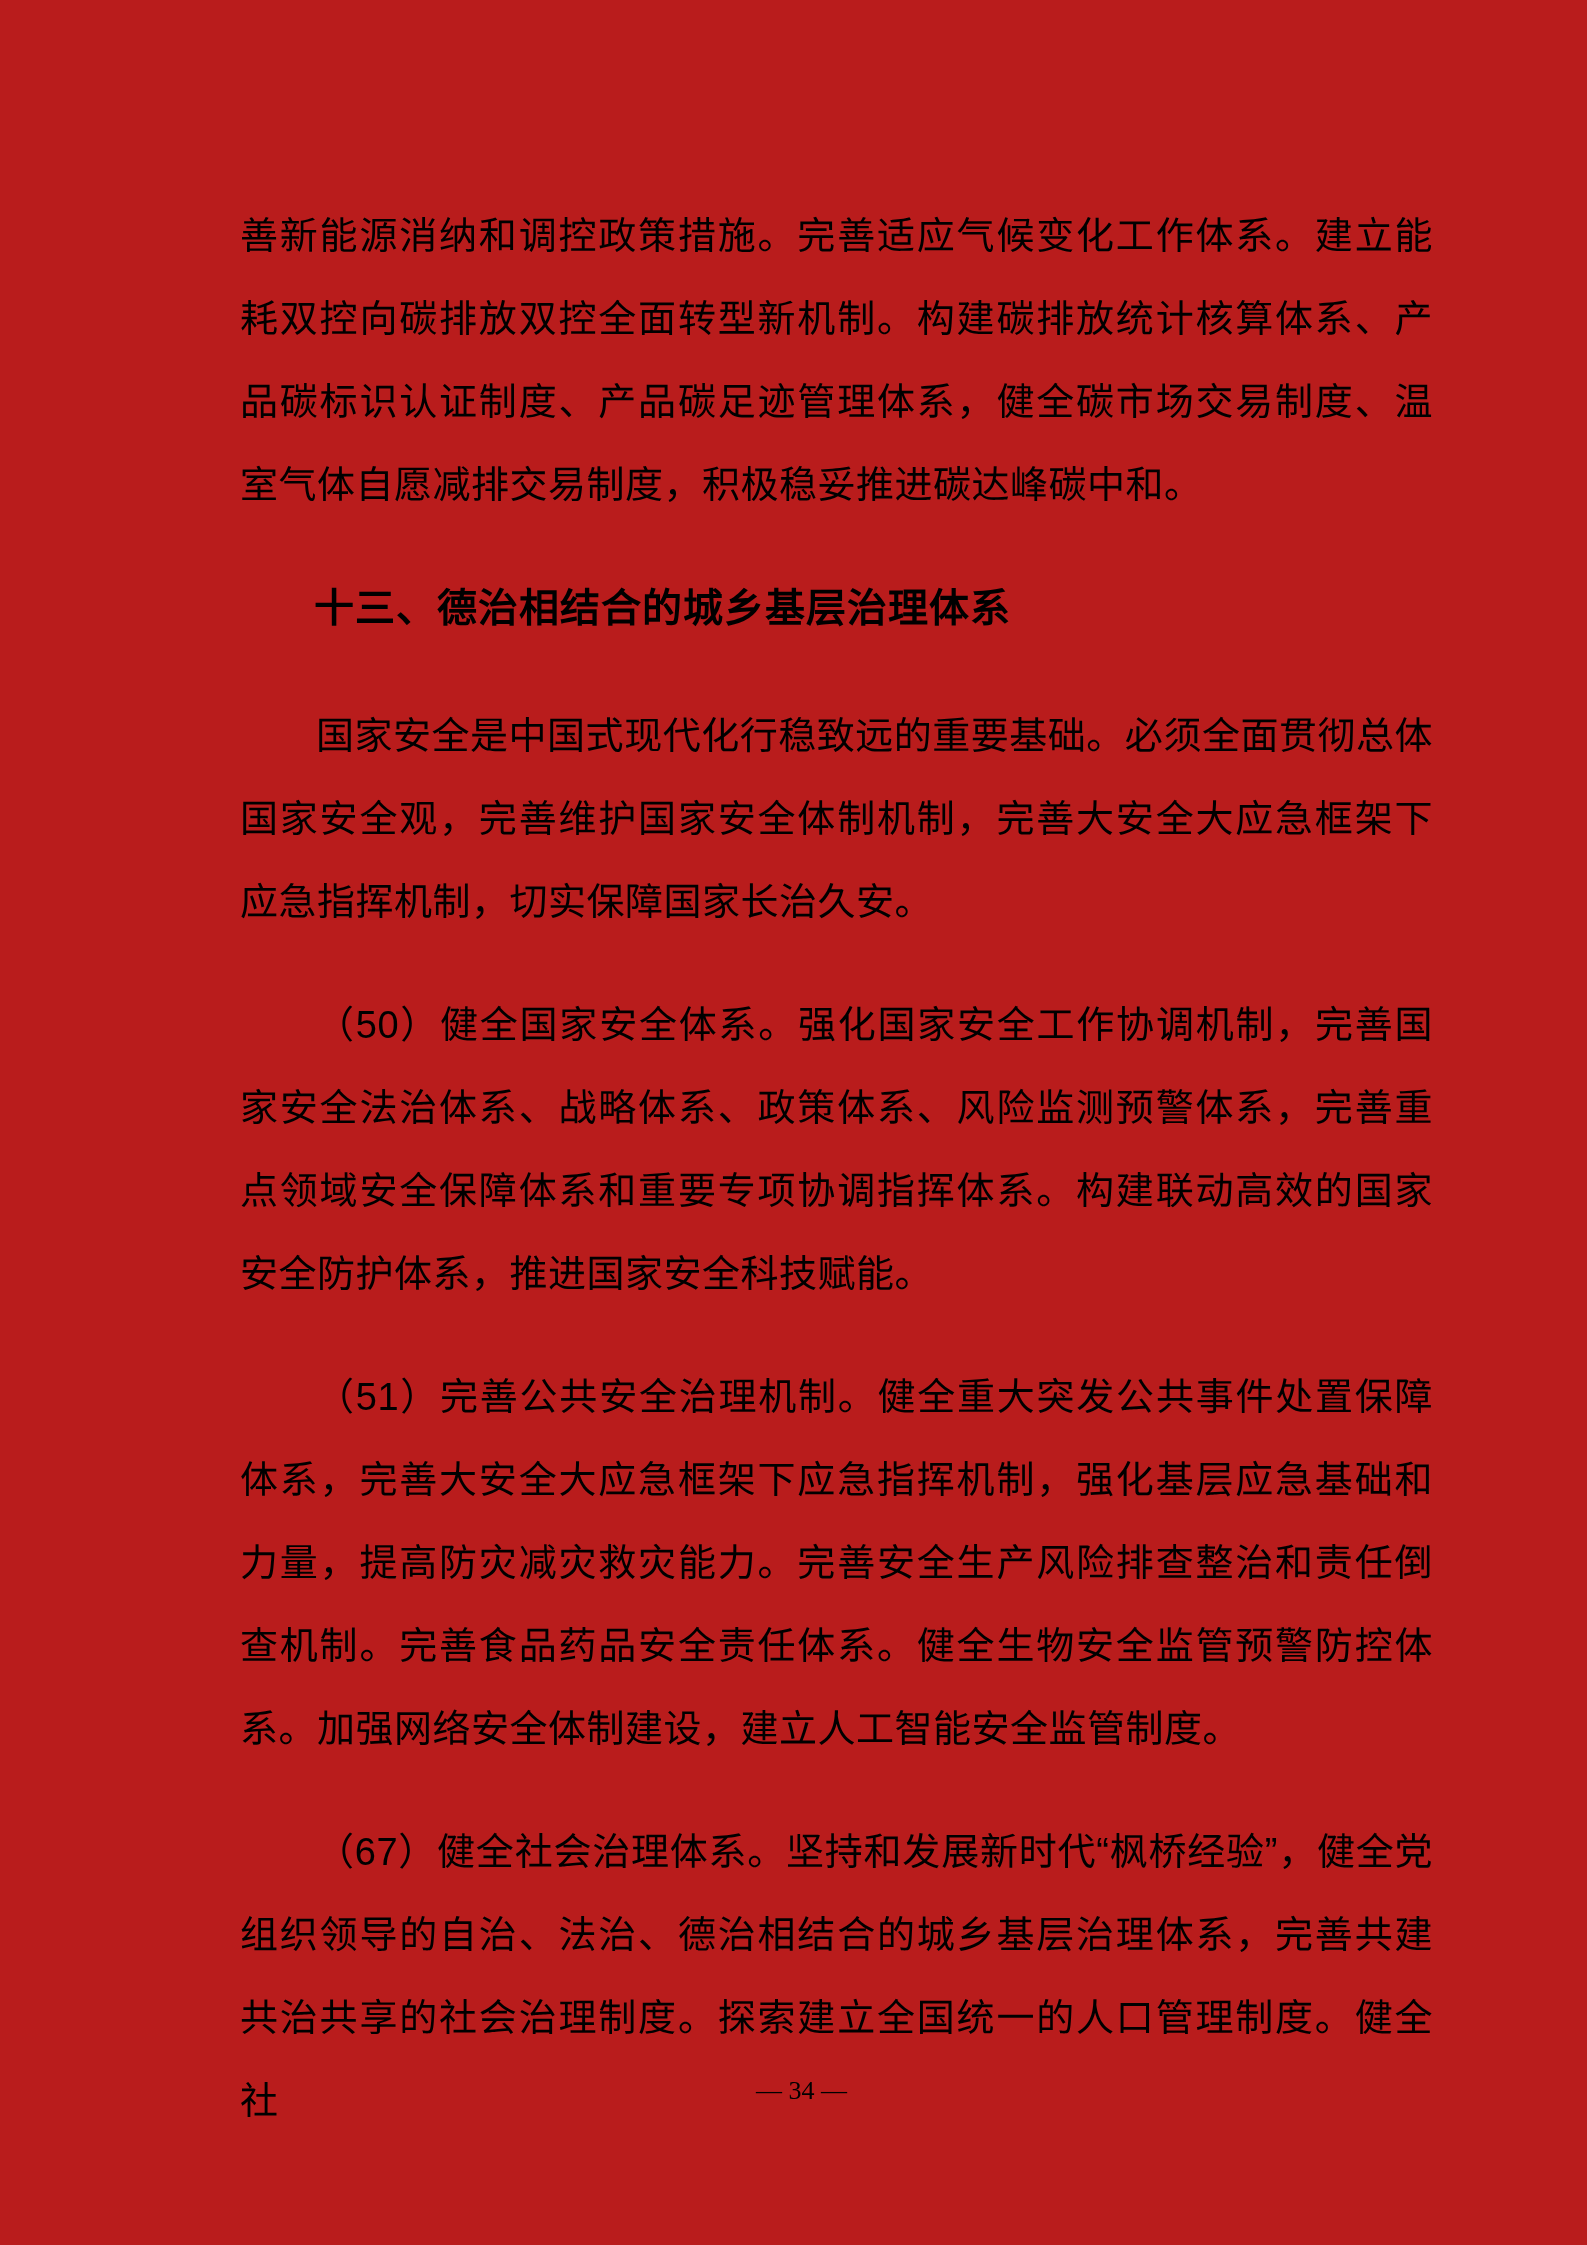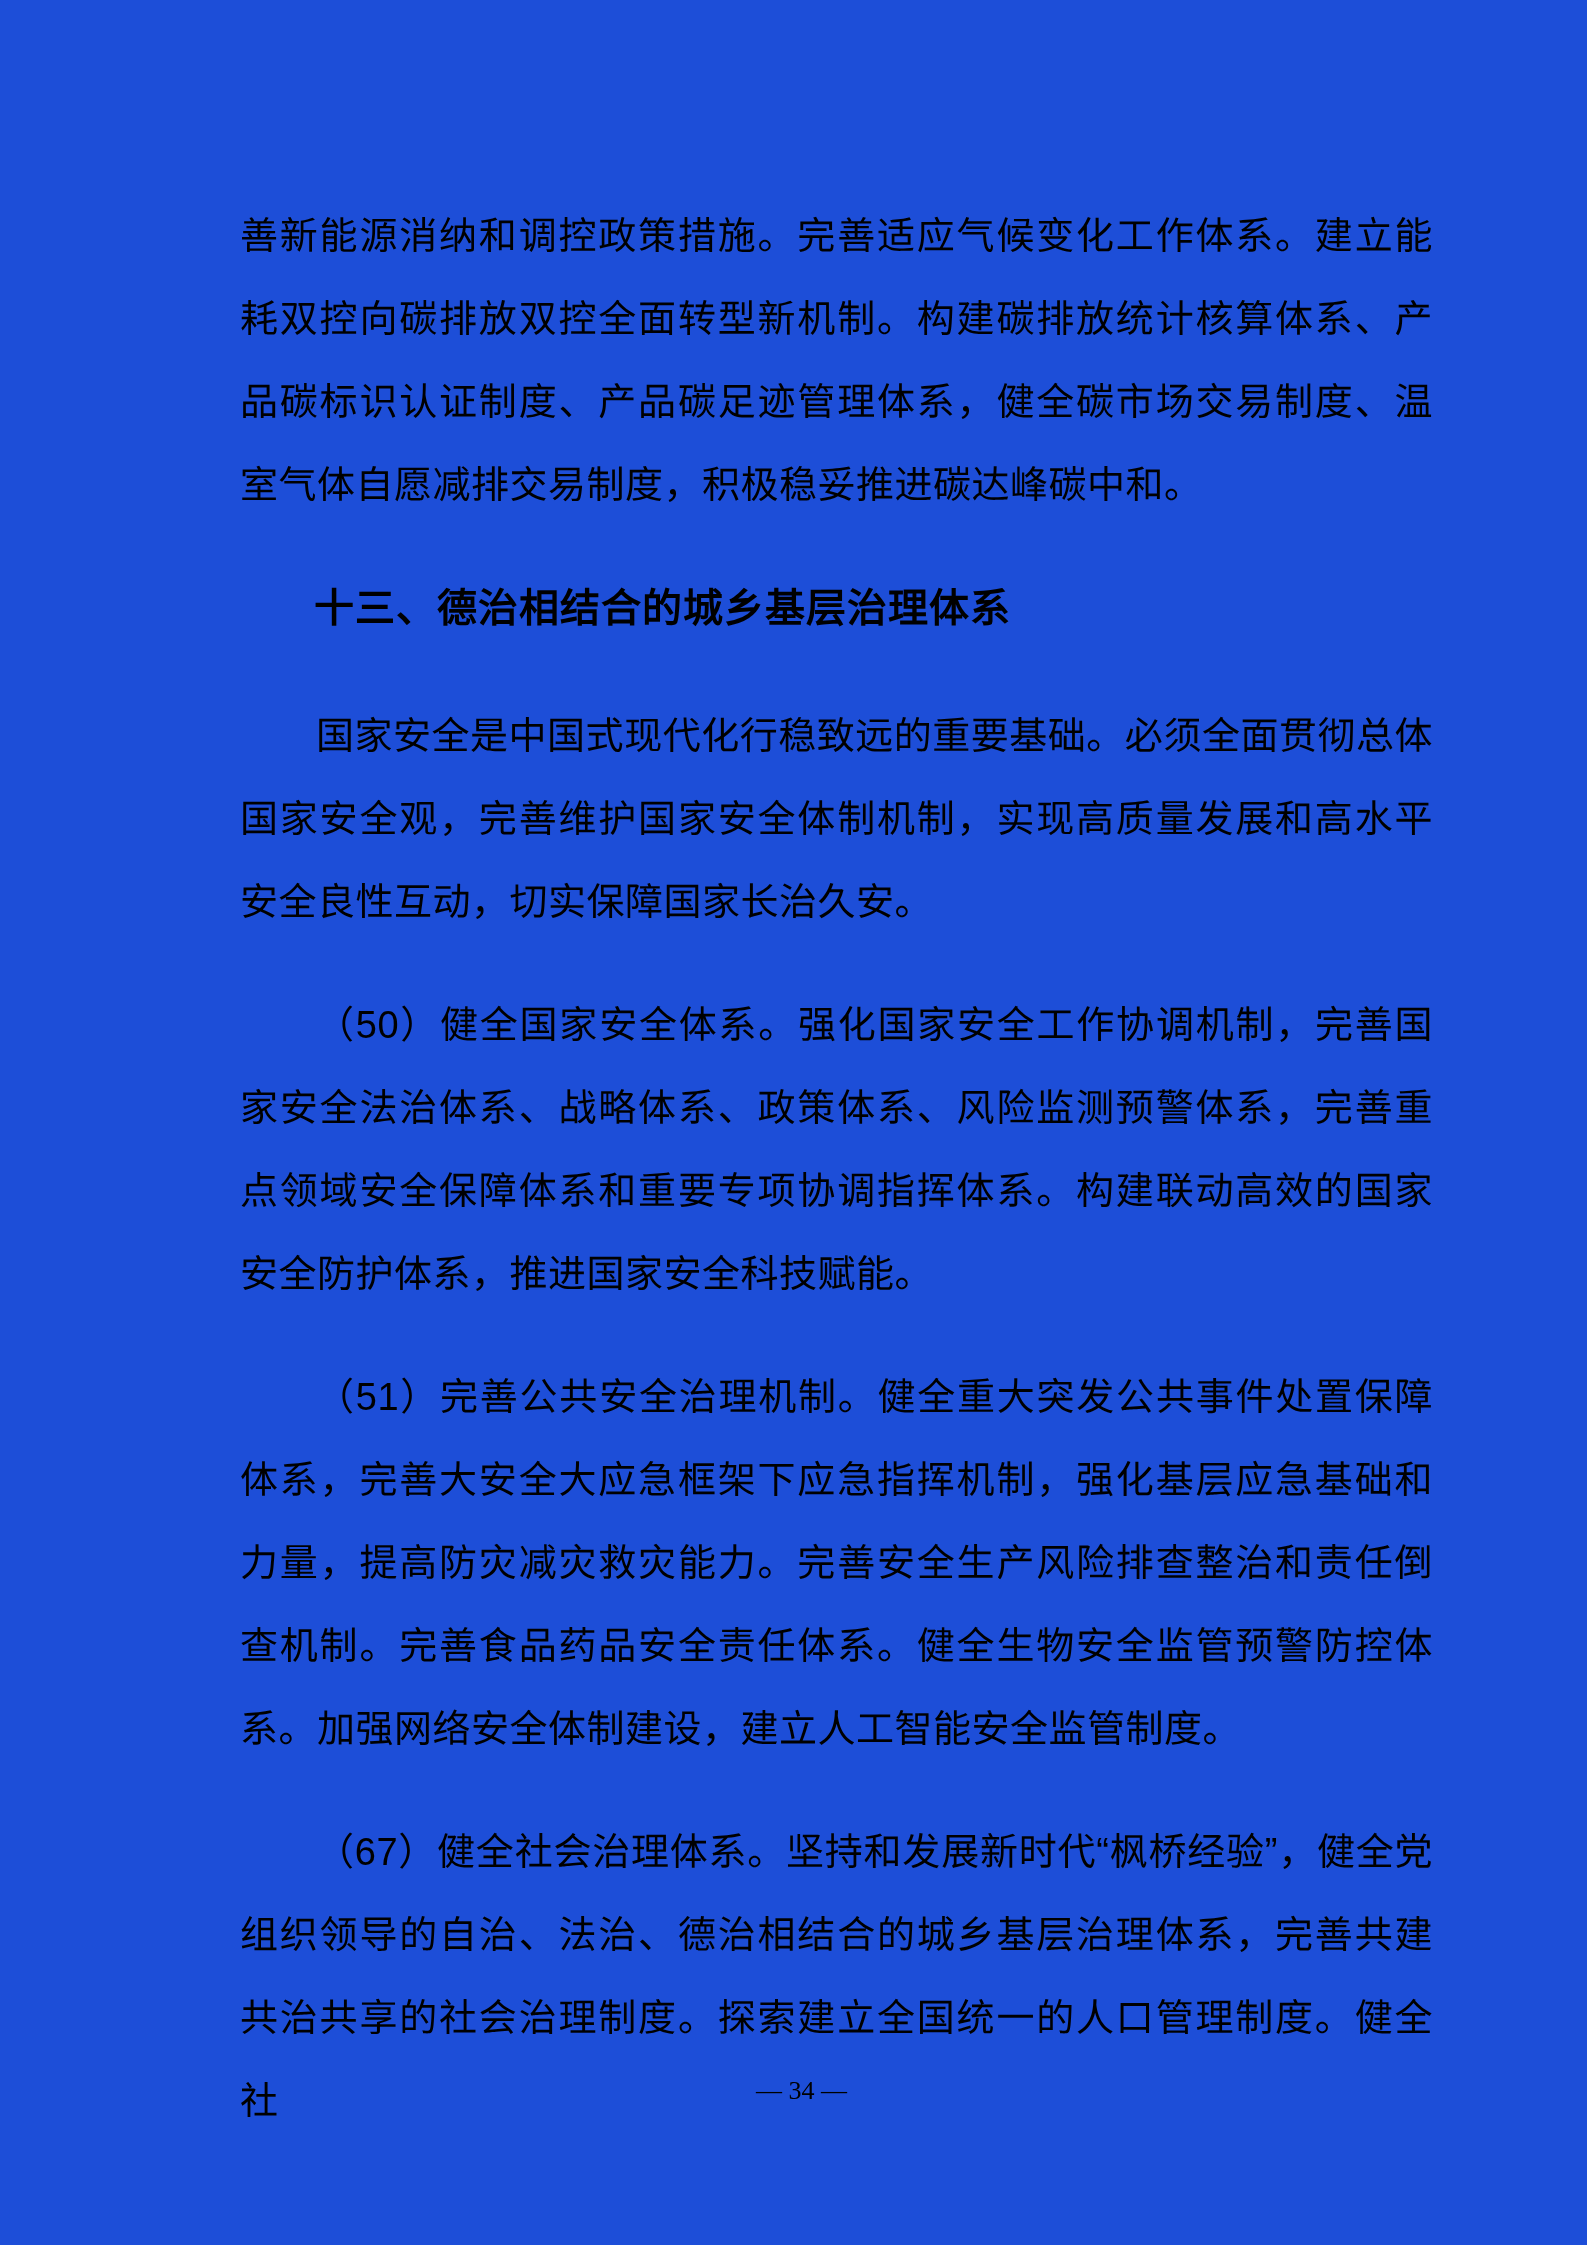--- a/index.html
+++ b/index.html
@@ -4,21 +4,21 @@
 <style>
   html, body {
     margin: 0;
     padding: 0;
     background: #ffffff;
   }
   .page {
     position: relative;
     width: 1587px;
     height: 2245px;
-    background: #1d4ed8;
+    background: #b91c1c;
     overflow: hidden;
     font-family: "Liberation Sans", sans-serif;
     color: #000000;
   }
   .content {
     position: absolute;
     left: 240px;
     top: 195px;
     width: 1193px;
   }
@@ -56,19 +56,19 @@
     padding-left: 16px;
   }
 </style>
 </head>
 <body>
 
 <div class="page">
   <div class="content">
     <p class="body-para">善新能源消纳和调控政策措施。完善适应气候变化工作体系。建立能耗双控向碳排放双控全面转型新机制。构建碳排放统计核算体系、产品碳标识认证制度、产品碳足迹管理体系，健全碳市场交易制度、温室气体自愿减排交易制度，积极稳妥推进碳达峰碳中和。</p>
     <h2 class="section-heading">十三、德治相结合的城乡基层治理体系</h2>
-    <p class="body-para indent">国家安全是中国式现代化行稳致远的重要基础。必须全面贯彻总体国家安全观，完善维护国家安全体制机制，实现高质量发展和高水平安全良性互动，切实保障国家长治久安。</p>
+    <p class="body-para indent">国家安全是中国式现代化行稳致远的重要基础。必须全面贯彻总体国家安全观，完善维护国家安全体制机制，完善大安全大应急框架下应急指挥机制，切实保障国家长治久安。</p>
     <p class="body-para indent">（50）健全国家安全体系。强化国家安全工作协调机制，完善国家安全法治体系、战略体系、政策体系、风险监测预警体系，完善重点领域安全保障体系和重要专项协调指挥体系。构建联动高效的国家安全防护体系，推进国家安全科技赋能。</p>
     <p class="body-para indent">（51）完善公共安全治理机制。健全重大突发公共事件处置保障体系，完善大安全大应急框架下应急指挥机制，强化基层应急基础和力量，提高防灾减灾救灾能力。完善安全生产风险排查整治和责任倒查机制。完善食品药品安全责任体系。健全生物安全监管预警防控体系。加强网络安全体制建设，建立人工智能安全监管制度。</p>
     <p class="body-para indent">（67）健全社会治理体系。坚持和发展新时代“枫桥经验”，健全党组织领导的自治、法治、德治相结合的城乡基层治理体系，完善共建共治共享的社会治理制度。探索建立全国统一的人口管理制度。健全社</p>
   </div>
   <div class="footer">— 34 —</div>
 </div>
 
 </body></html>

